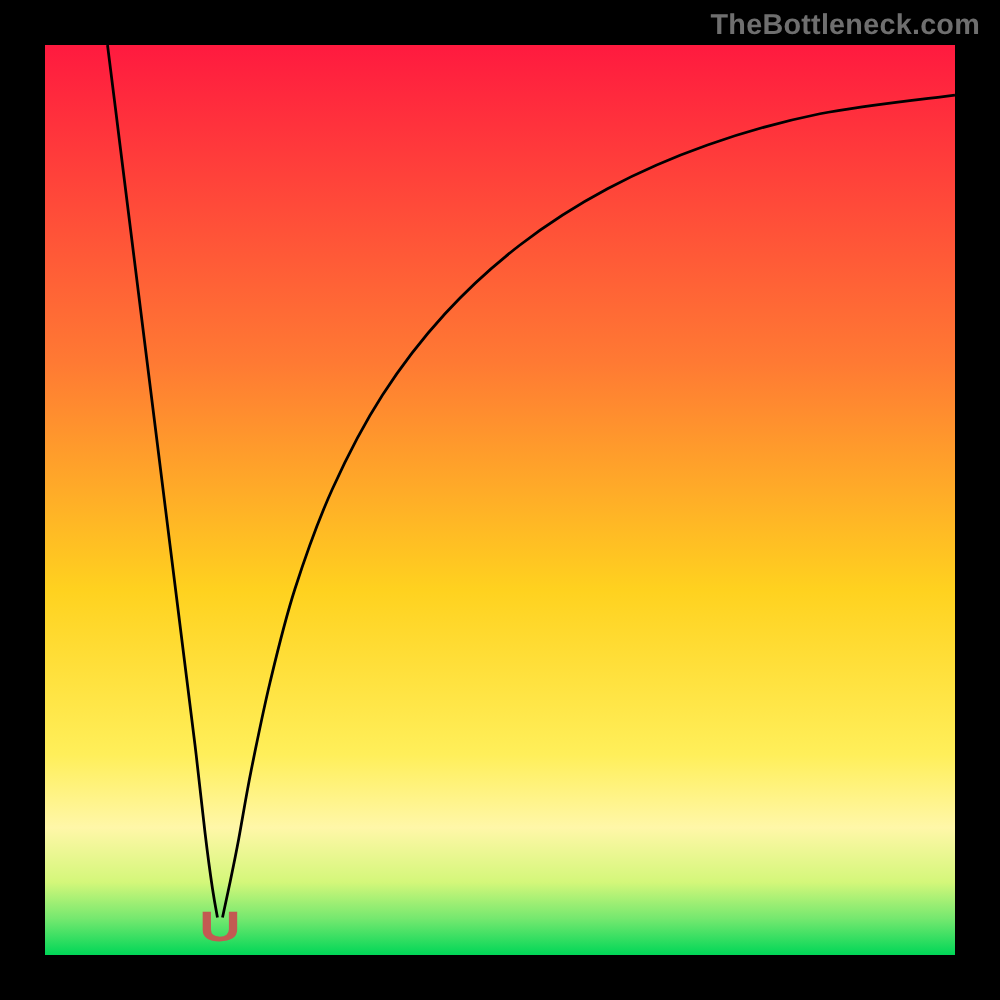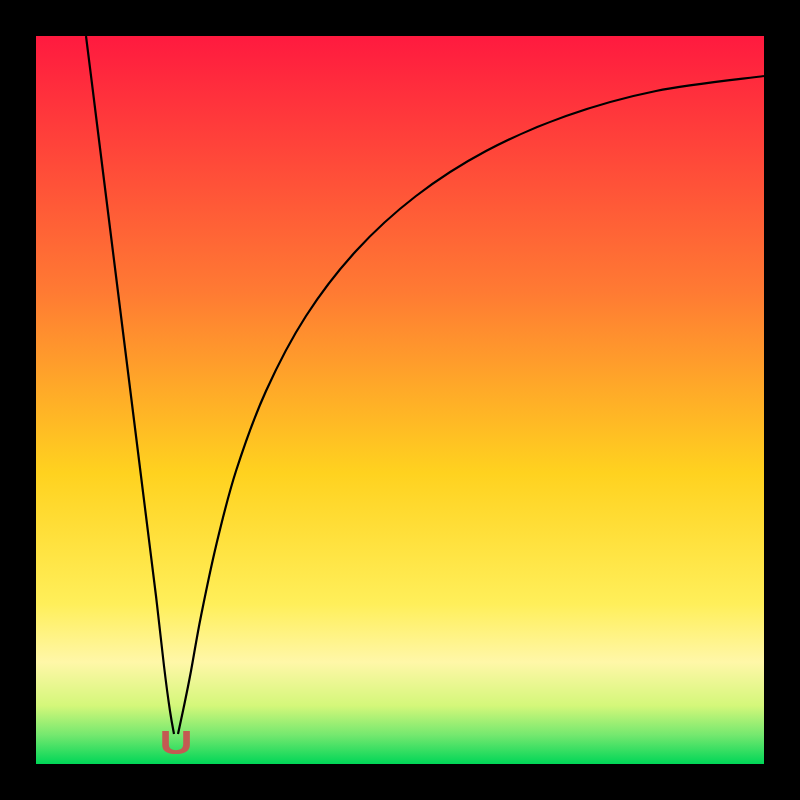--- a/index.html
+++ b/index.html
@@ -80,13 +80,14 @@
     </svg>
 
     <svg class="curve" viewBox="0 0 728 728" preserveAspectRatio="none">
       <path id="left-path" d="M 50 0 C 51.7 13.3, 56.7 53.3, 60 80 C 63.3 106.7, 66.7 133.3, 70 160 C 73.3 186.7, 76.7 213.3, 80 240 C 83.3 266.7, 86.7 293.3, 90 320 C 93.3 346.7, 96.7 373.3, 100 400 C 103.3 426.7, 106.7 453.3, 110 480 C 113.3 506.7, 117.0 535.0, 120 560 C 123.0 585.0, 125.7 610.8, 128 630 C 130.3 649.2, 132.3 663.7, 134 675 C 135.7 686.3, 137.3 694.2, 138 698" stroke="#000" stroke-width="2.2" fill="none"></path>
       <path id="right-path" d="M 142 698 C 143.0 693.3, 145.8 680.5, 148 670 C 150.2 659.5, 152.2 650.0, 155 635 C 157.8 620.0, 160.8 600.8, 165 580 C 169.2 559.2, 174.2 534.2, 180 510 C 185.8 485.8, 191.7 460.8, 200 435 C 208.3 409.2, 218.3 380.8, 230 355 C 241.7 329.2, 255.0 303.3, 270 280 C 285.0 256.7, 301.7 235.0, 320 215 C 338.3 195.0, 358.3 176.7, 380 160 C 401.7 143.3, 425.0 128.3, 450 115 C 475.0 101.7, 501.7 90.0, 530 80 C 558.3 70.0, 587.0 61.7, 620 55 C 653.0 48.3, 710.0 42.5, 728 40" stroke="#000" stroke-width="2.2" fill="none"></path>
     </svg>
 
     <div class="minimum-marker" style="left: 140px; top: 687px; color: rgb(195, 90, 82); font-size: 34px;">U</div>
   </div>
 
+  <div class="watermark" style="font-size: 23px;">TheBottleneck.com</div>
 </div>
 
 </body></html>

